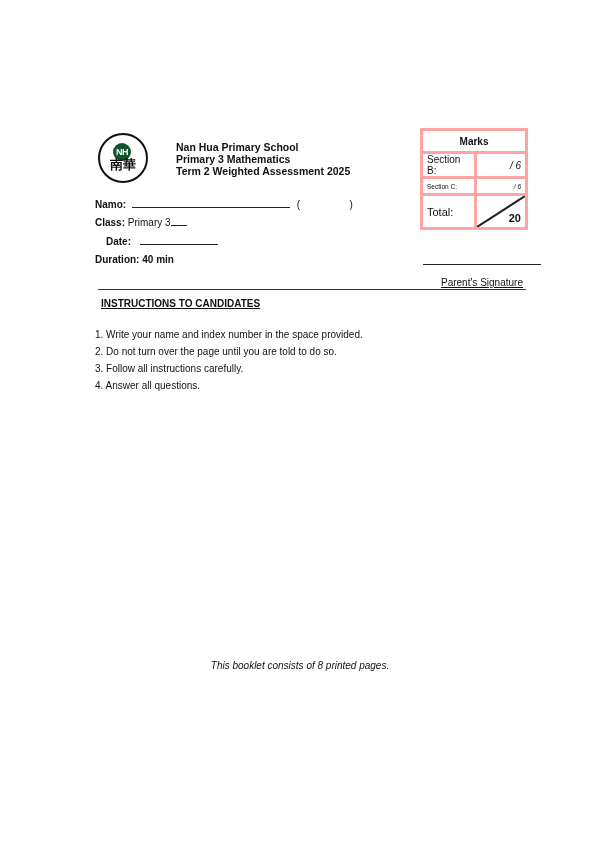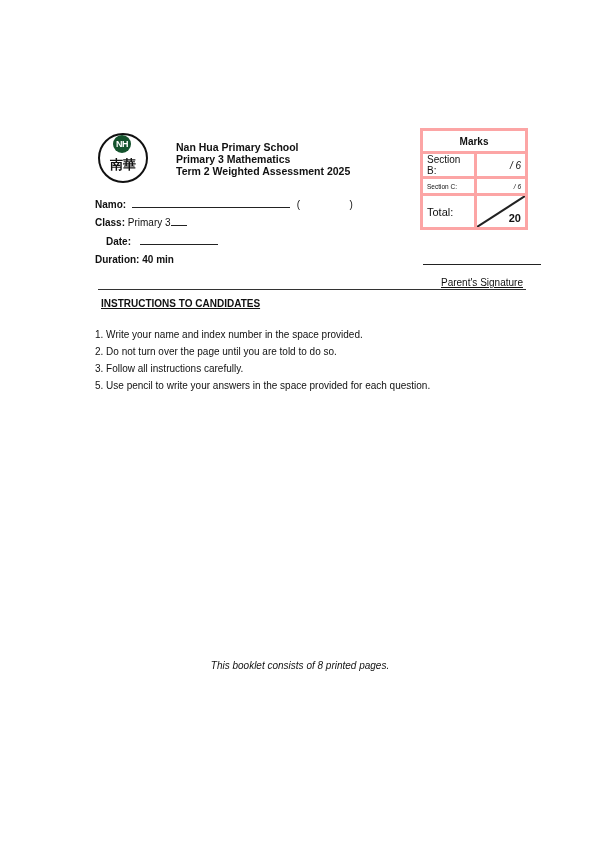--- a/index.html
+++ b/index.html
@@ -20,21 +20,21 @@
     
     .logo {
       left: 98px; top: 133px;
       width: 50px; height: 50px;
       border: 2.5px solid #111;
       border-radius: 50%;
       box-sizing: border-box;
     }
     .logo-badge {
       position: absolute;
-      left: 13px; top: 0;
+      left: 13px; top: 8px;
       width: 18px; height: 18px;
       border-radius: 50%;
       background: #14532d;
       color: #fff;
       font-size: 9px;
       font-weight: bold;
       line-height: 18px;
       text-align: center;
       letter-spacing: -0.5px;
     }
@@ -221,16 +221,16 @@
 
 <div class="abs parent-sig-line"></div>
 <div class="abs parent-sig">Parent's Signature</div>
 <div class="abs rule"></div>
 
 <div class="abs instr-heading">INSTRUCTIONS TO CANDIDATES</div>
 <ul class="abs instr-list">
   <li>1. Write your name and index number in the space provided.</li>
   <li>2. Do not turn over the page until you are told to do so.</li>
   <li>3. Follow all instructions carefully.</li>
-  <li>5. Use pencil to write your answers in the space provided for each question.</li>
+  <li>4. Answer all questions.</li>
 </ul>
 
 <div class="abs footer-note">This booklet consists of 8 printed pages.</div>
 
 </body></html>

